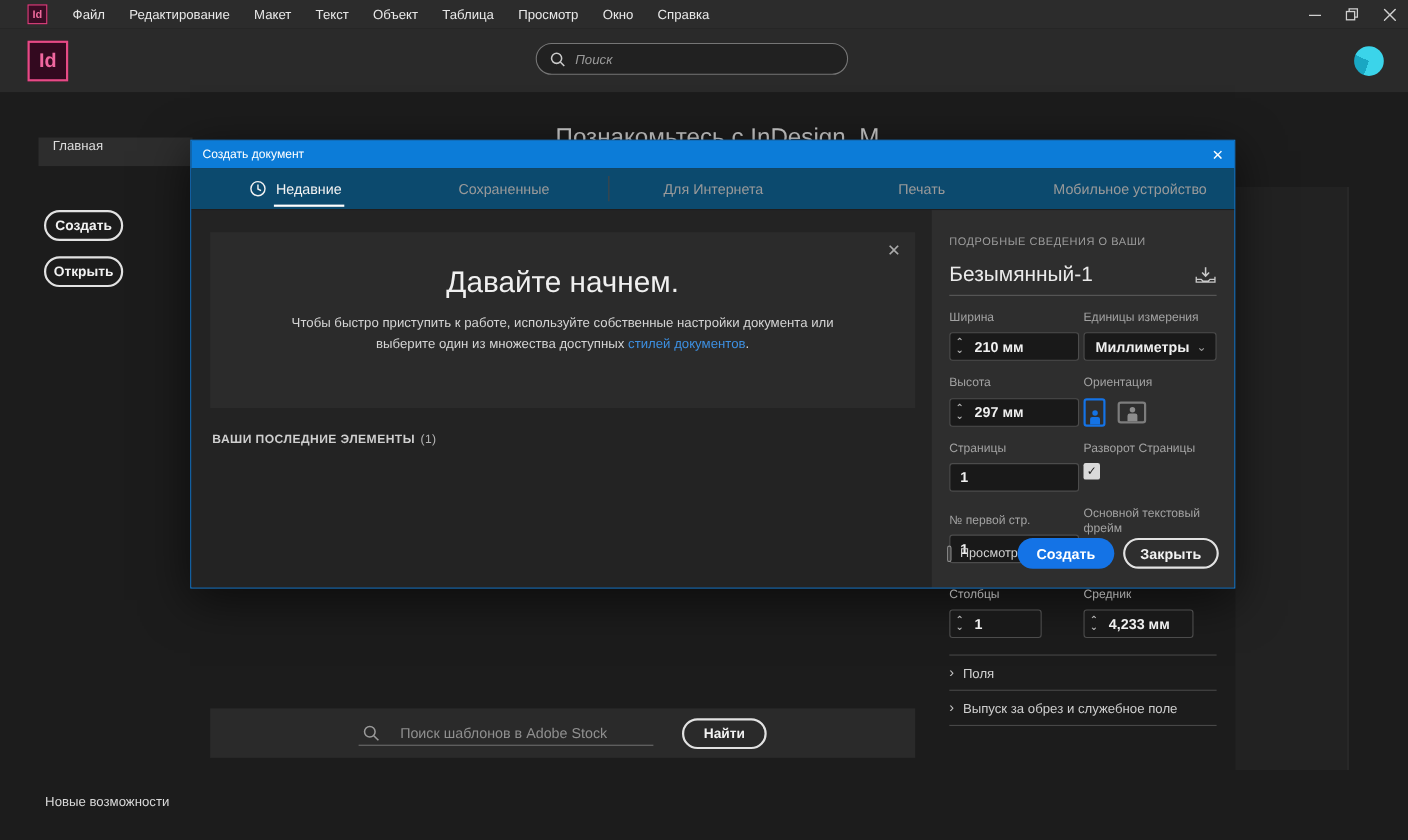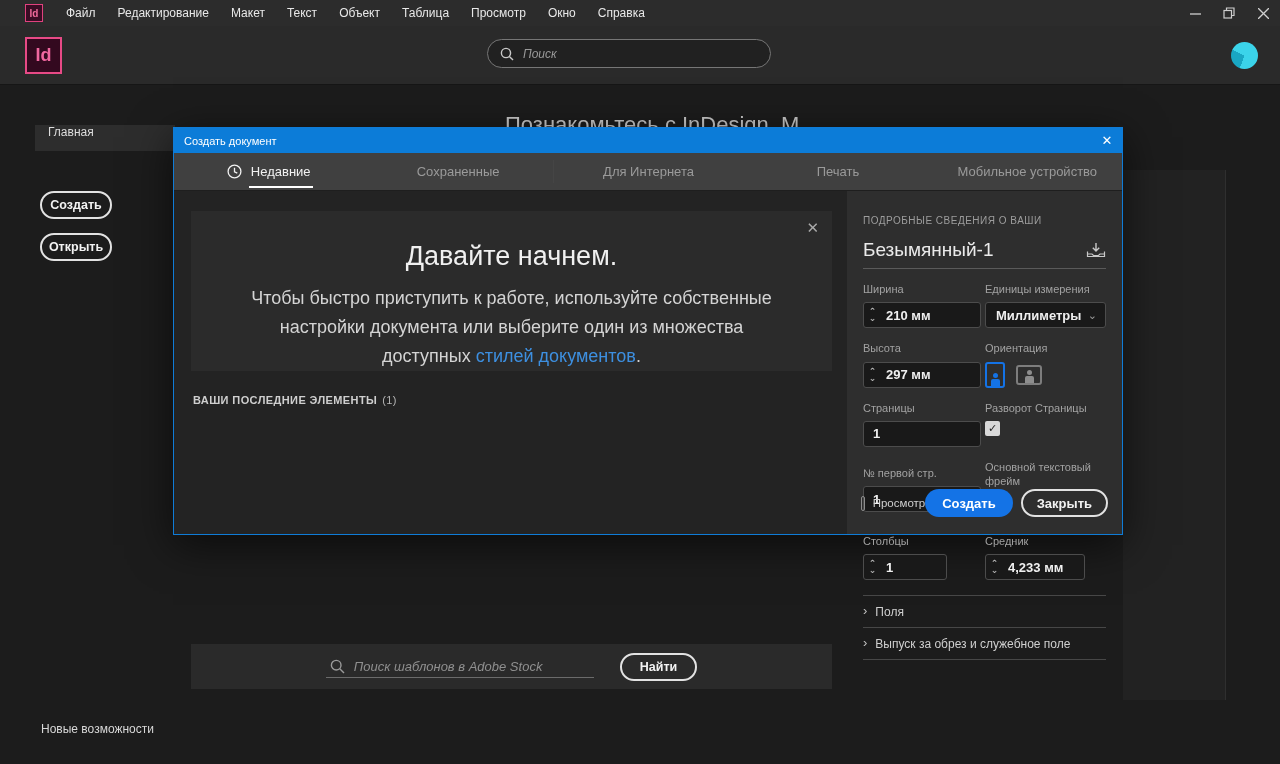--- a/index.html
+++ b/index.html
@@ -30,50 +30,50 @@
   .rail-create { position:absolute; left:40px; top:191px; width:72px; height:28px; z-index:0; }
   .rail-open   { position:absolute; left:40px; top:233px; width:72px; height:28px; z-index:0; }
   .whats-new { position:absolute; left:41px; top:722px; font-size:12px; color:#d8d8d8; z-index:0; }
   .bg-panel { position:absolute; left:1123px; top:170px; width:103px; height:530px; background:#222; border-right:1px solid #2f2f2f; z-index:0; }
 
   
   .dialog { position:absolute; left:173px; top:127px; width:950px; height:408px; background:#232323; border:1px solid #0f7cd7; z-index:5; box-shadow:0 10px 40px rgba(0,0,0,.6); display:flex; flex-direction:column; }
   .dlg-titlebar { height:25px; background:#0c7cd8; display:flex; align-items:center; flex:0 0 25px; }
   .dlg-title { font-size:11px; color:#fff; margin-left:10px; }
   .dlg-close { margin-left:auto; color:#fff; font-size:13px; width:30px; text-align:center; cursor:pointer; }
-  .dlg-tabs { height:38px; background:#404040; display:flex; align-items:stretch; flex:0 0 38px; border-bottom:1px solid #1e1e1e; }
+  .dlg-tabs { height:38px; background:#0c4a6e; display:flex; align-items:stretch; flex:0 0 38px; border-bottom:1px solid #1e1e1e; }
   .dlg-tab { flex:1; display:flex; align-items:center; justify-content:center; position:relative; font-size:13px; color:#9a9a9a; cursor:pointer; }
   .dlg-tab.active { color:#f2f2f2; }
   .dlg-tab.active .tab-label { position:relative; }
   .dlg-tab.active .tab-label::after { content:""; position:absolute; left:-2px; right:-2px; bottom:-9px; height:2px; background:#fff; }
   .tab-icon { margin-right:9px; display:flex; }
   .tab-divider { width:1px; background:#454545; margin:7px 0; }
 
   .dlg-body { flex:1; display:flex; min-height:0; }
   .dlg-content { width:675px; background:#232323; position:relative; }
 
   
   .hero { position:absolute; left:17px; top:20px; width:641px; height:160px; background:#2b2b2b; }
   .hero-close { position:absolute; right:13px; top:8px; color:#aaa; font-size:15px; cursor:pointer; }
   .hero-title { text-align:center; margin-top:30px; font-size:27px; color:#f0f0f0; }
-  .hero-body { width:540px; margin:12px auto 0; text-align:center; font-size:18px; line-height:1.6; color:#d4d4d4; }
+  .hero-body { width:540px; margin:12px auto 0; text-align:center; font-size:12px; line-height:1.6; color:#d4d4d4; }
   .hero-link { color:#3d8fe0; cursor:pointer; }
 
   
   .recent-label { position:absolute; left:19px; top:203px; font-size:11px; font-weight:bold; letter-spacing:.4px; color:#cfcfcf; }
   .recent-count { font-weight:normal; color:#b5b5b5; margin-left:5px; }
   .recent-card { position:absolute; left:17px; top:235px; width:153px; height:138px; background:#282828; border:2px solid #1473e6; display:flex; flex-direction:column; align-items:center; cursor:pointer; }
   .card-thumb { width:62px; height:78px; border:1px solid #8d8d8d; margin-top:16px; display:flex; align-items:center; justify-content:center; }
   .card-name { font-size:12px; font-weight:bold; color:#fff; margin-top:9px; }
   .card-size { font-size:10px; color:#9e9e9e; margin-top:4px; }
 
   
   .stock-bar { position:absolute; left:17px; top:453px; width:641px; height:45px; background:#2a2a2a; display:flex; align-items:center; justify-content:center; }
   .stock-input { display:flex; align-items:center; border-bottom:1px solid #6b6b6b; padding:3px 4px; width:268px; }
-  .stock-ph { font-size:13px; font-style:italic; color:#8f8f8f; margin-left:9px; white-space:nowrap; }
+  .stock-ph { font-size:13px; color:#8f8f8f; margin-left:19px; white-space:nowrap; }
   .stock-btn { height:28px; padding:0 18px; margin-left:26px; }
 
   
   .dlg-sidebar { flex:1; background:#2e2e2e; position:relative; padding:12px 16px 0 16px; }
   .sb-header { font-size:10px; letter-spacing:.5px; color:#9d9d9d; margin-top:12px; }
   .sb-name-row { display:flex; align-items:center; justify-content:space-between; margin-top:13px; padding-bottom:7px; border-bottom:1px solid #5a5a5a; }
   .sb-name { font-size:19px; color:#eaeaea; }
   .sb-grid { display:grid; grid-template-columns:118px 121px; column-gap:4px; }
   .field { margin-top:13px; }
   .f-label { font-size:11px; color:#a2a2a2; margin-bottom:6px; line-height:1.3; }

